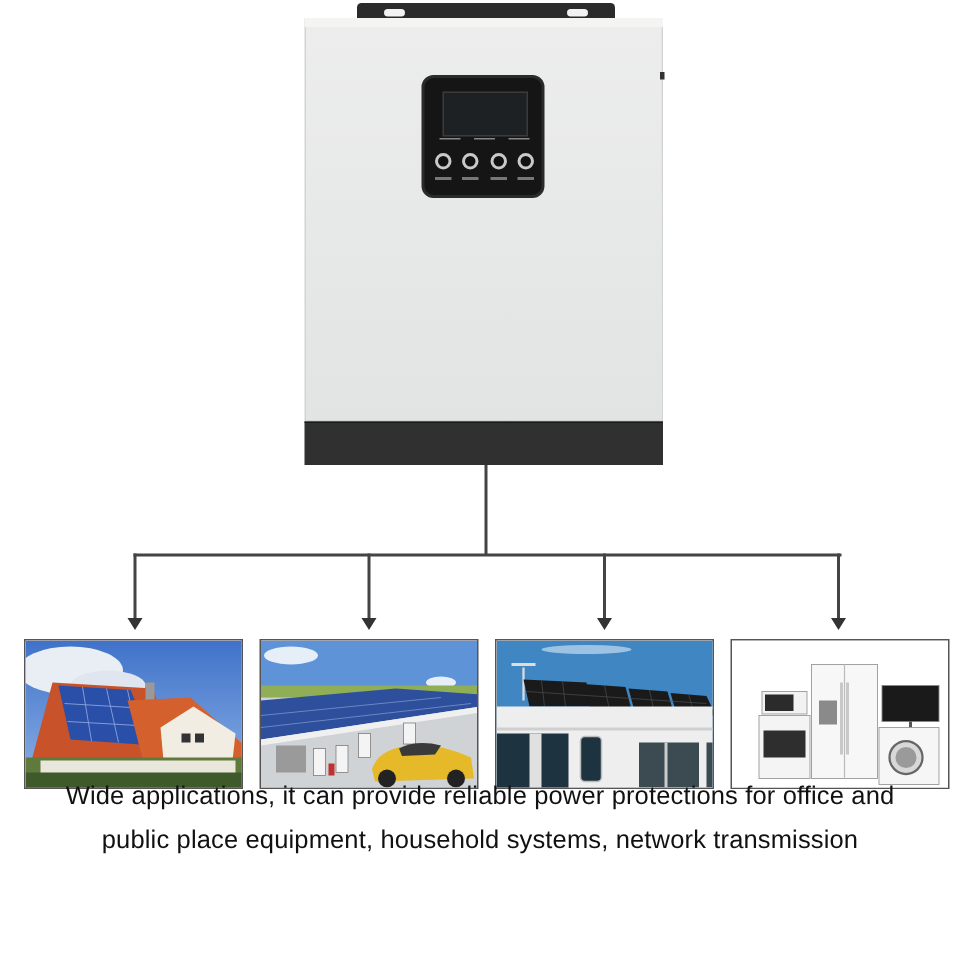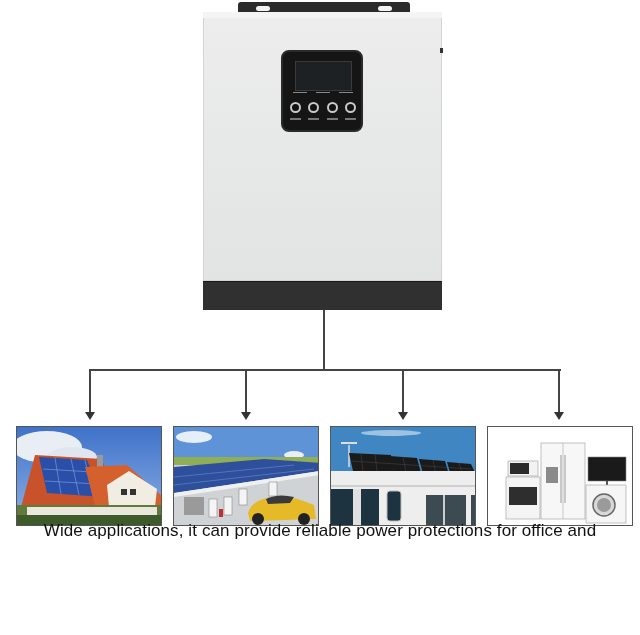--- a/index.html
+++ b/index.html
@@ -178,13 +178,14 @@
     <rect x="100" y="30" width="38" height="24" fill="#1a1a1a" stroke="#888" stroke-width="0.6"></rect>
     <rect x="118" y="54" width="2" height="4" fill="#555"></rect>
     <rect x="98" y="58" width="40" height="38" fill="#f6f6f6" stroke="#999" stroke-width="0.6"></rect>
     <circle cx="116" cy="78" r="11" fill="#d8d8d8" stroke="#666" stroke-width="1.5"></circle>
     <circle cx="116" cy="78" r="7" fill="#9a9a9a"></circle>
   </svg>
 </div>
 
 <div class="abs caption">
   <div>Wide applications, it can provide reliable power protections for office and</div>
+  <div>public place equipment, household systems, network transmission</div>
 </div>
 
 </body></html>

